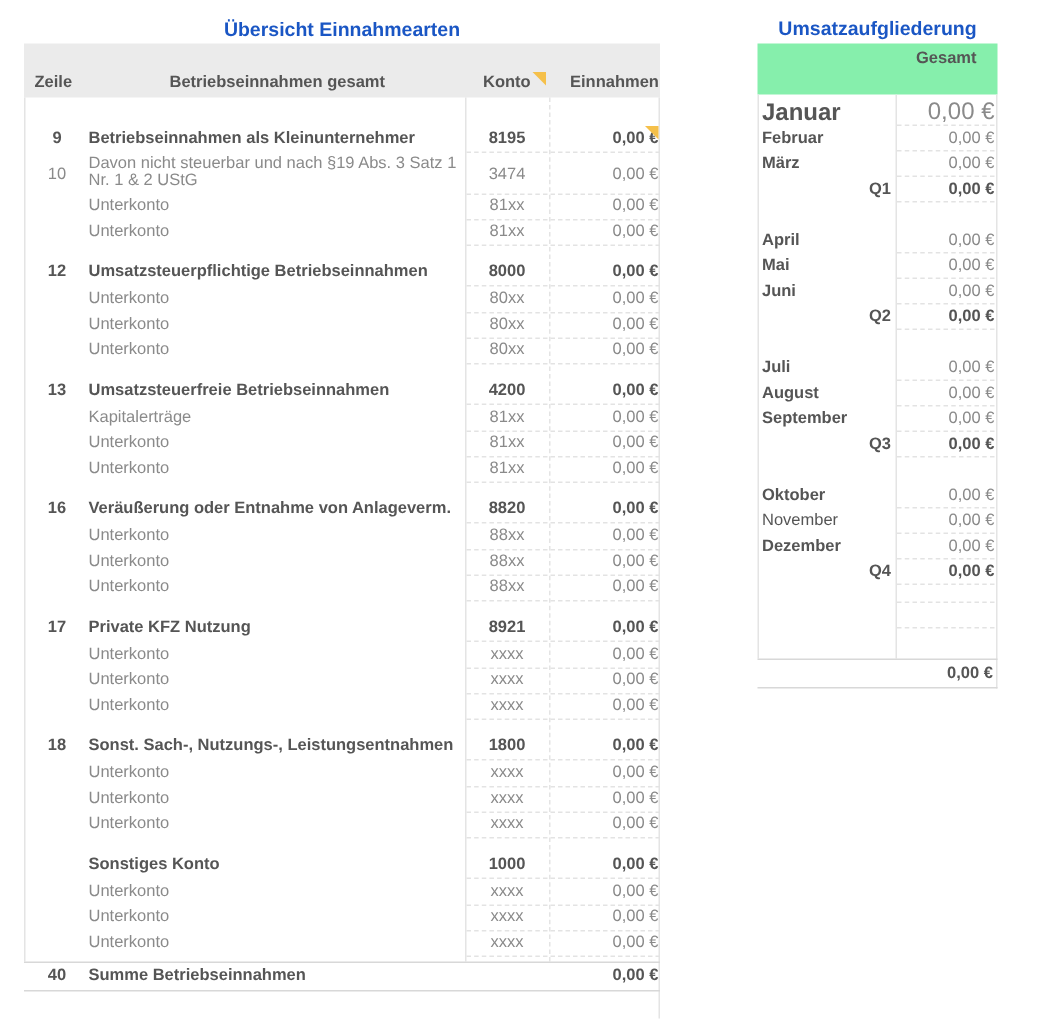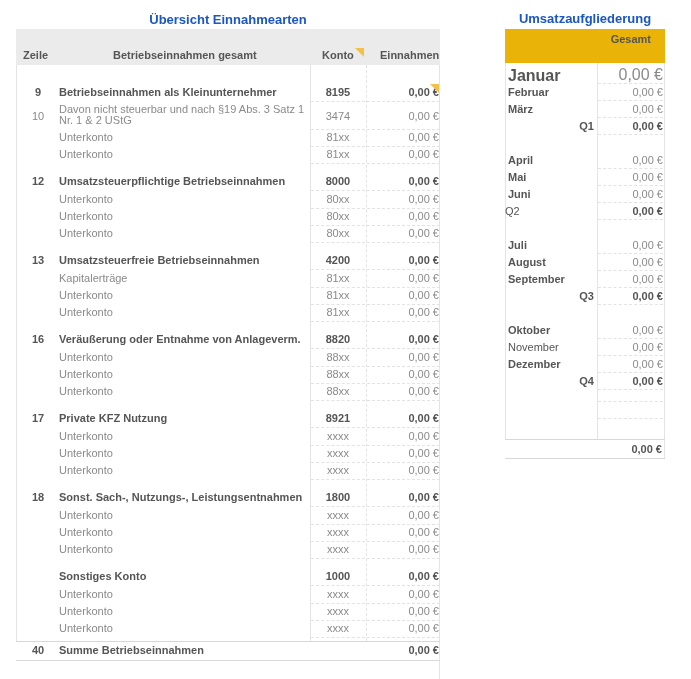--- a/index.html
+++ b/index.html
@@ -19,21 +19,21 @@
   .c-desc { left:43px; width:260px; }
   .c-konto { left:295px; width:54px; text-align:center; }
   .c-ein { left:351px; width:72px; text-align:right; padding-right:1px; }
   .bold { font-weight:bold; color:#555; }
   .light { color:#8a8a8a; }
   .dash { border-bottom:1px dashed #e3e3e3; }
   .corner { position:absolute; width:0; height:0; border-top:9px solid #f5c04a; border-left:9px solid transparent; }
 
   
   .tbl2 { position:absolute; left:505px; top:29px; width:160px; }
-  .hdr2 { height:34px; background:#eab308; position:relative; }
+  .hdr2 { height:34px; background:#86efac; position:relative; }
   .hdr2 span { position:absolute; right:14px; top:4px; font-size:11px; font-weight:bold; color:#555; }
 </style>
 </head>
 <body>
 
 <div id="t1" class="title">Übersicht Einnahmearten</div>
 <div id="t2" class="title">Umsatzaufgliederung</div>
 
 <div class="tbl">
   <div class="hdr">
@@ -259,21 +259,21 @@
       </div>
       <div style="position: absolute; left: 0px; top: 106px; width: 160px; height: 17px; font-size: 11px;">
         <div style="position:absolute;left:3px;line-height:17px;font-weight:bold;color:#555">Mai</div>
         <div style="position:absolute;left:93px;width:65px;text-align:right;line-height:16px;color:#8a8a8a;border-bottom:1px dashed #e3e3e3">0,00 €</div>
       </div>
       <div style="position: absolute; left: 0px; top: 123px; width: 160px; height: 17px; font-size: 11px;">
         <div style="position:absolute;left:3px;line-height:17px;font-weight:bold;color:#555">Juni</div>
         <div style="position:absolute;left:93px;width:65px;text-align:right;line-height:16px;color:#8a8a8a;border-bottom:1px dashed #e3e3e3">0,00 €</div>
       </div>
       <div style="position: absolute; left: 0px; top: 140px; width: 160px; height: 17px; font-size: 11px;">
-        <div style="position:absolute;left:0;width:89px;line-height:17px;font-weight:normal;color:#555">Q2</div>
+        <div style="position:absolute;left:0;width:89px;text-align:right;line-height:17px;font-weight:bold;color:#555">Q2</div>
         <div style="position:absolute;left:93px;width:65px;text-align:right;line-height:16px;font-weight:bold;color:#555;border-bottom:1px dashed #e3e3e3">0,00 €</div>
       </div>
       <div style="position: absolute; left: 0px; top: 174px; width: 160px; height: 17px; font-size: 11px;">
         <div style="position:absolute;left:3px;line-height:17px;font-weight:bold;color:#555">Juli</div>
         <div style="position:absolute;left:93px;width:65px;text-align:right;line-height:16px;color:#8a8a8a;border-bottom:1px dashed #e3e3e3">0,00 €</div>
       </div>
       <div style="position: absolute; left: 0px; top: 191px; width: 164px; height: 17px; font-size: 11px;">
         <div style="position:absolute;left:3px;line-height:17px;font-weight:bold;color:#555">August</div>
         <div style="position:absolute;left:93px;width:65px;text-align:right;line-height:16px;color:#8a8a8a;border-bottom:1px dashed #e3e3e3">0,00 €</div>
       </div>

